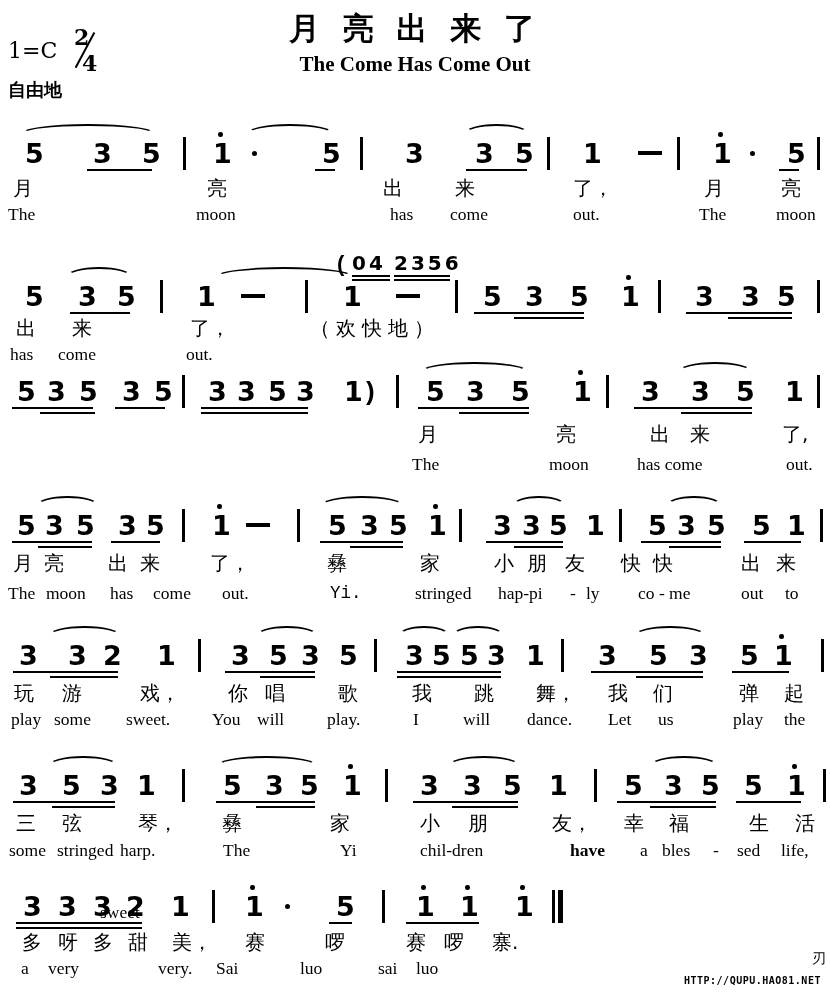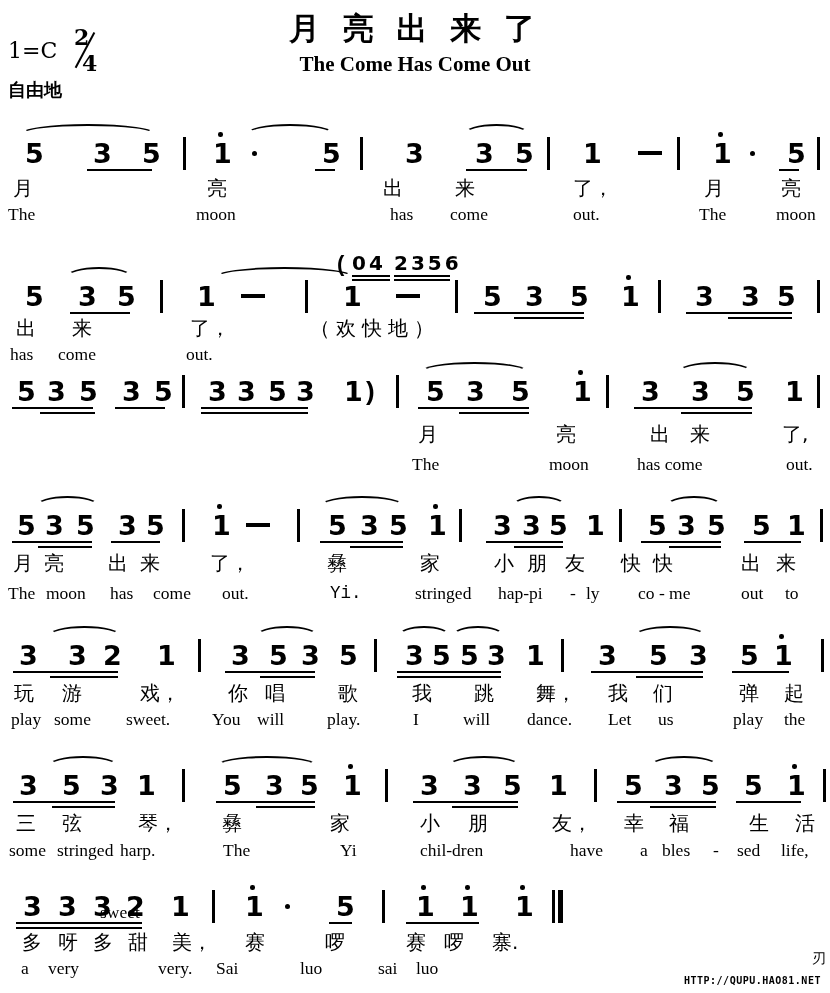--- a/index.html
+++ b/index.html
@@ -363,21 +363,21 @@
       <div class="cn" style="left: 624px; top: 813px; letter-spacing: normal;">幸</div>
       <div class="cn" style="left: 669px; top: 813px; letter-spacing: normal;">福</div>
       <div class="cn" style="left: 749px; top: 813px; letter-spacing: normal;">生</div>
       <div class="cn" style="left: 795px; top: 813px; letter-spacing: normal;">活</div>
       <div class="en" style="left: 9px; top: 842px;">some</div>
       <div class="en" style="left: 57px; top: 842px;">stringed</div>
       <div class="en" style="left: 120px; top: 842px;">harp.</div>
       <div class="en" style="left: 223px; top: 842px;">The</div>
       <div class="en" style="left: 340px; top: 842px;">Yi</div>
       <div class="en" style="left: 420px; top: 842px;">chil-dren</div>
-      <div class="en" style="left: 570px; top: 842px;">have</div>
+      <div class="en" style="left: 570px; top: 842px; font-weight: bold;">have</div>
       <div class="en" style="left: 640px; top: 842px;">a</div>
       <div class="en" style="left: 662px; top: 842px;">bles</div>
       <div class="en" style="left: 713px; top: 842px;">-</div>
       <div class="en" style="left: 737px; top: 842px;">sed</div>
       <div class="en" style="left: 781px; top: 842px;">life,</div>
       <div class="note" style="left: 23px; top: 893px;">3</div>
       <div class="note" style="left: 58px; top: 893px;">3</div>
       <div class="note" style="left: 93px; top: 893px;">3</div>
       <div class="note" style="left: 126px; top: 893px;">2</div>
       <div class="note" style="left: 171px; top: 893px;">1</div>

